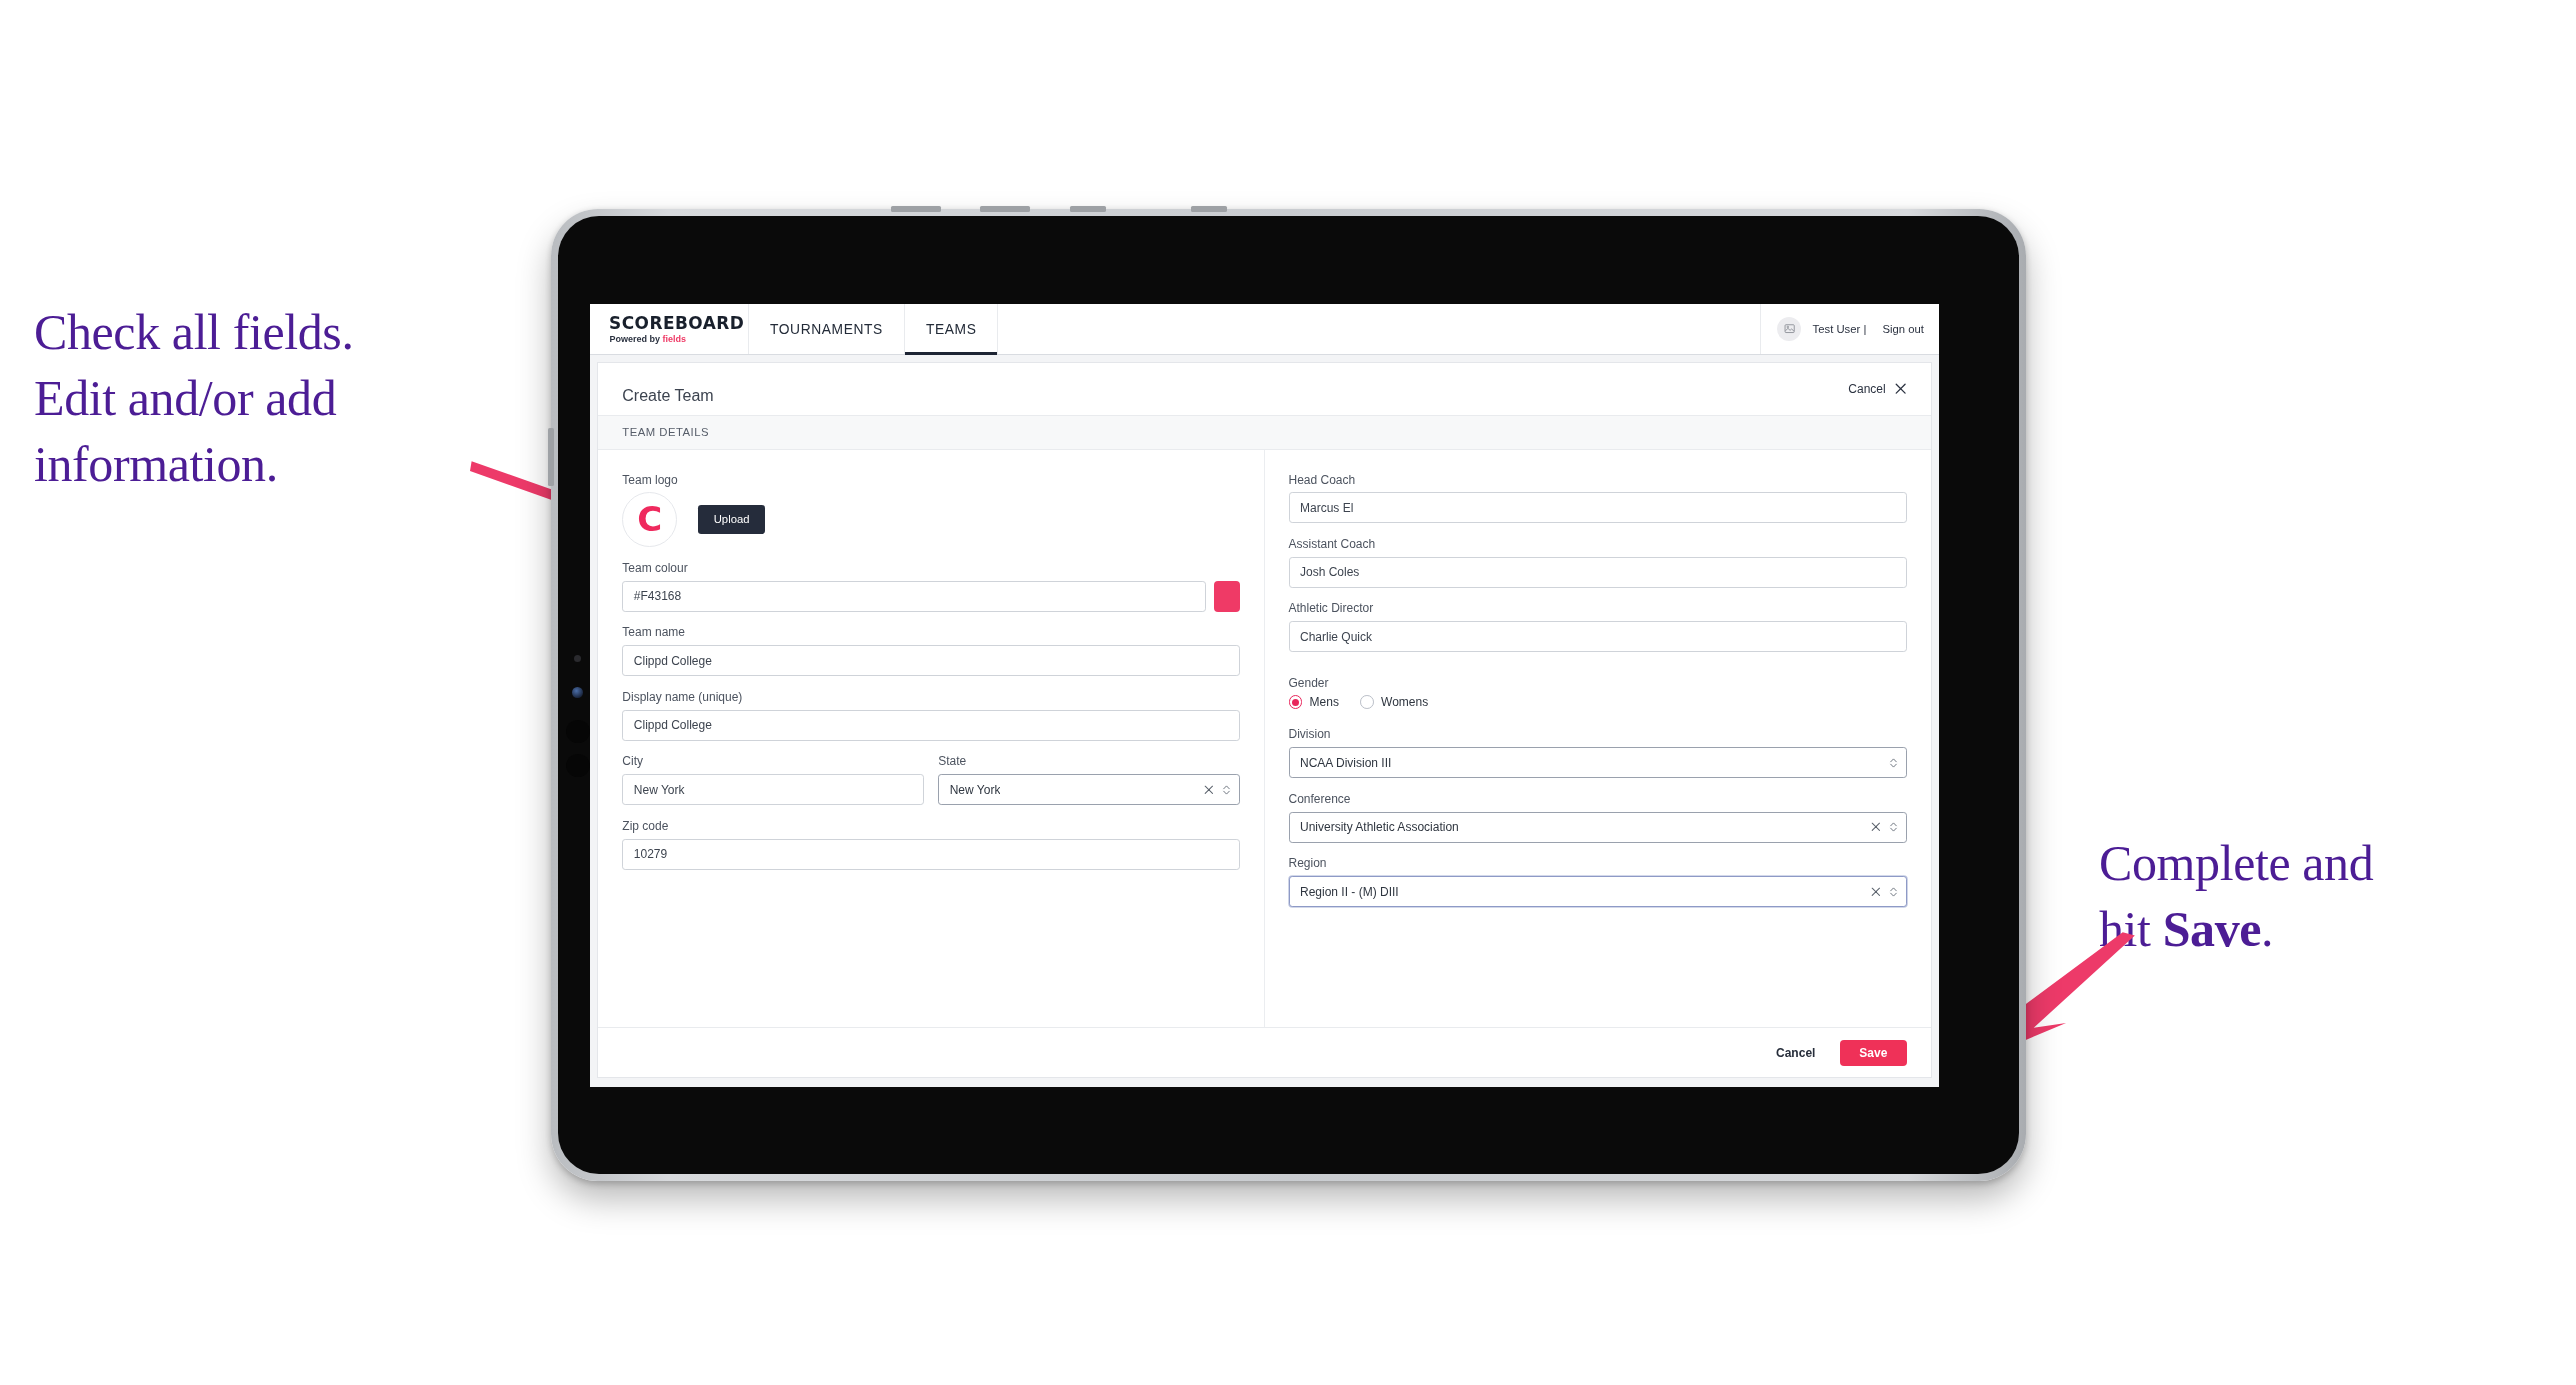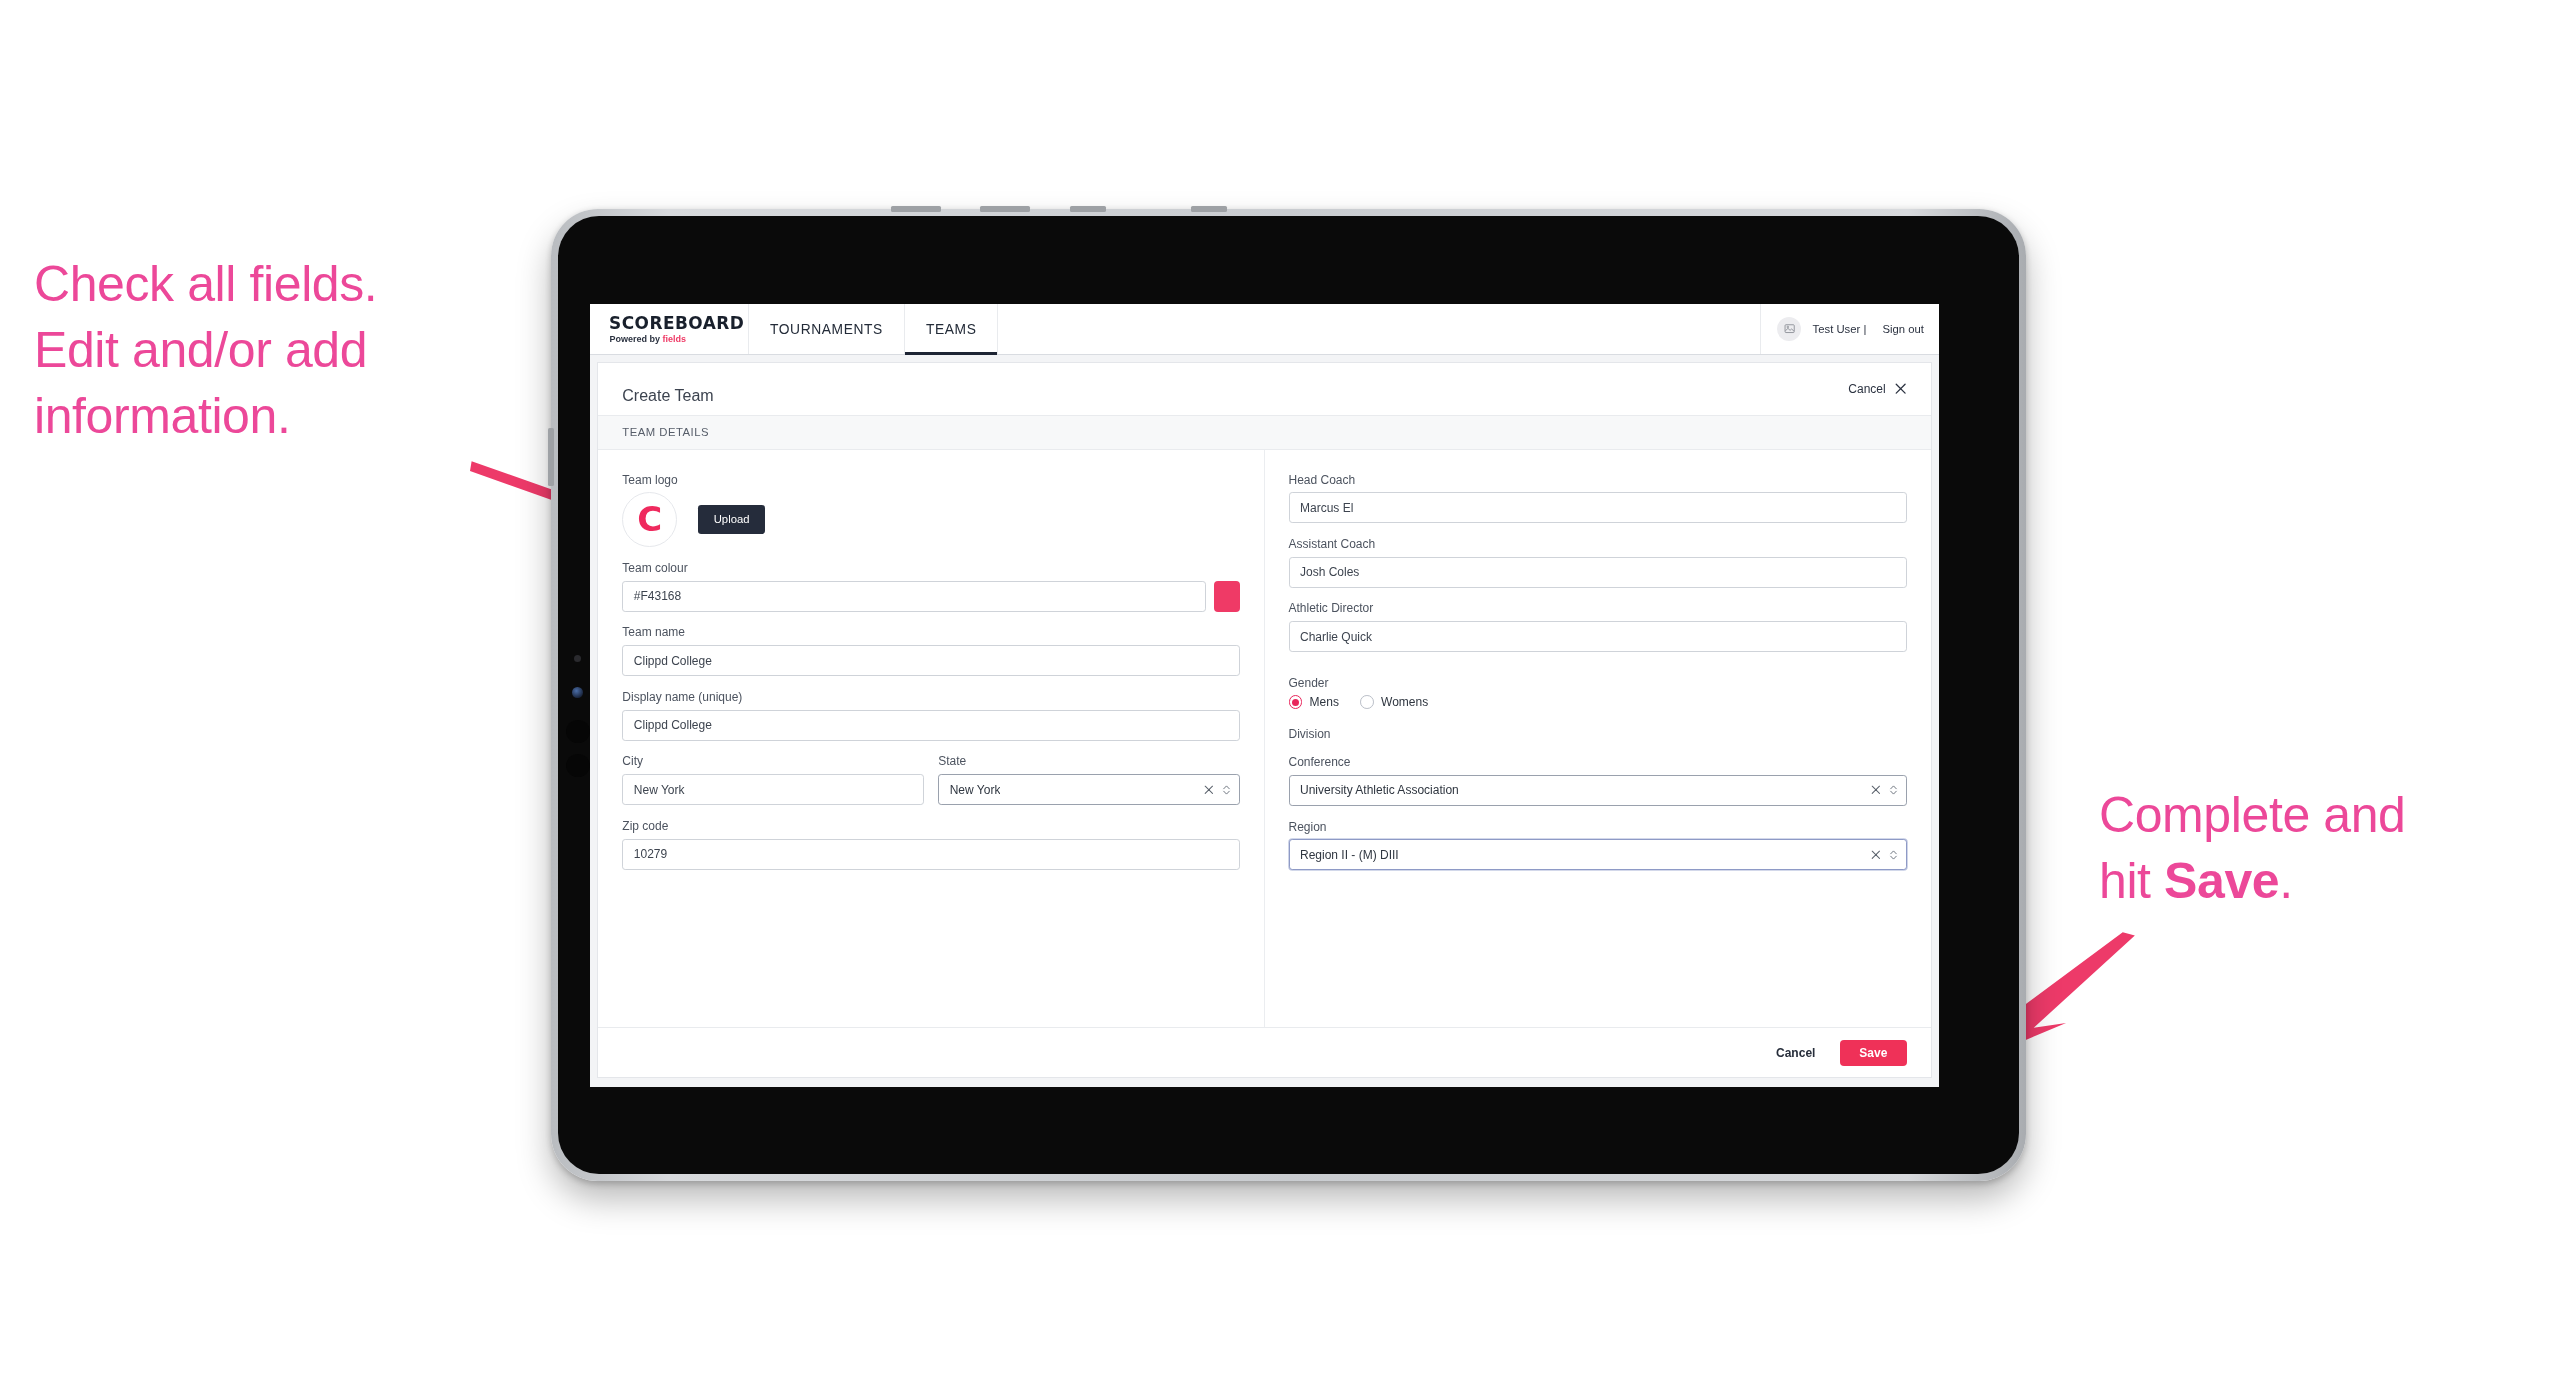--- a/index.html
+++ b/index.html
@@ -12,25 +12,26 @@
     height: 1386px;
     position: relative;
     overflow: hidden;
     font-family: "Liberation Sans", sans-serif;
     -webkit-font-smoothing: antialiased;
   }
 
   
   .annotation {
     position: absolute;
-    color: #ec4899;
-    font-family: Liberation Sans, sans-serif;
+    color: #4c1d95;
+    font-family: Liberation Serif, serif;
     font-weight: 400;
     line-height: 1.32;
     letter-spacing: -0.4px;
+    margin-top: 48px;
   }
   #annotation-left {
     left: 34px;
     top: 251px;
     width: 486px;
     font-size: 50px;
   }
   #annotation-right {
     left: 2099px;
     top: 782px;
@@ -533,20 +534,31 @@
                 </span>
                 <span class="radio-item">
                   <span class="radio-dot"></span>
                   <span class="radio-label">Womens</span>
                 </span>
               </div>
             </div>
 
             <div class="field" style="margin-top:18px;">
               <span class="field-label">Division</span>
+              <div class="select-input">
+                <span class="select-value">NCAA Division III</span>
+                <span class="select-adorn">
+                  <span>
+                    <svg class="icon-svg" width="9" height="12" viewBox="0 0 11 15" fill="none" stroke="#6b727c" stroke-width="1.2" stroke-linecap="round" stroke-linejoin="round">
+                      <path d="M2 6 L5.5 2.4 L9 6"></path>
+                      <path d="M2 9 L5.5 12.6 L9 9"></path>
+                    </svg>
+                  </span>
+                </span>
+              </div>
             </div>
 
             <div class="field">
               <span class="field-label">Conference</span>
               <div class="select-input">
                 <span class="select-value">University Athletic Association</span>
                 <span class="select-adorn">
                   <span>
                     <svg class="icon-svg" width="9.7" height="9.7" viewBox="0 0 12 12" stroke="#5d646e" stroke-width="1.3" stroke-linecap="round">
                       <path d="M1.5 1.5 L10.5 10.5 M10.5 1.5 L1.5 10.5"></path>

